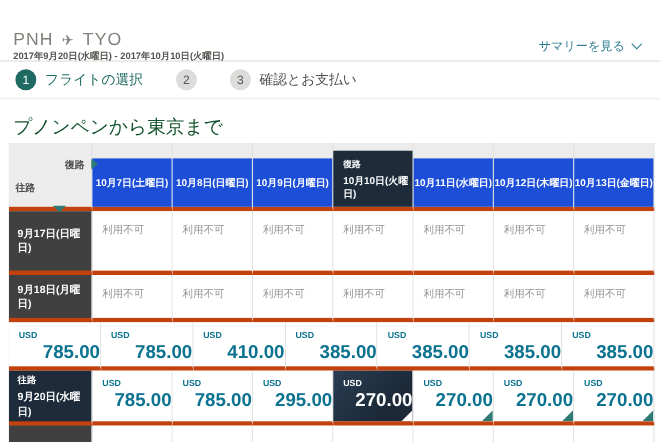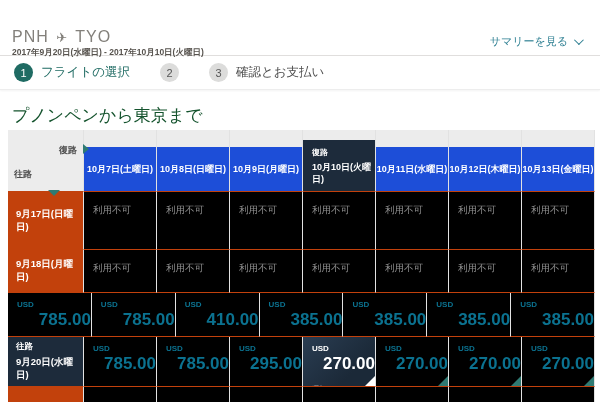--- a/index.html
+++ b/index.html
@@ -29,21 +29,21 @@
   .step.active .num { background:#1f6b63; color:#fff; }
 
   
   .page-title { font-size:17px; font-weight:normal; color:#14532d;
     padding:14px 12px 10px 12px; }
 
   
   .matrix-wrap { position:absolute; left:8px; right:5px; top:130px; bottom:0;
     background:#ececec; overflow:hidden; }
   .trow { display:flex; }
-  .trow > div { border-right:1px solid #e2e2e2; border-bottom:1px solid #c2410c;
+  .trow > div { border-right:1px solid #e2e2e2; border-bottom:4px solid #c2410c;
     position:relative; }
   .corner, .rhead { width:76px; flex:none; }
   .hcell, .cell { flex:1 1 0; min-width:0; }
 
   
   .corner { background:#ececec; border-bottom:none; }
   .axis-return { position:absolute; top:14px; right:6px; font-size:9px;
     font-weight:bold; color:#4c4c4c; }
   .arrow-right { position:absolute; top:14px; right:-6px; width:0; height:0;
     border-top:5px solid transparent; border-bottom:5px solid transparent;
@@ -56,28 +56,28 @@
   .hcell { border-bottom:none; }
   .hd { position:absolute; left:0; right:0; bottom:0; height:44px;
     background:#1d4ed8; color:#fff; font-size:9px; font-weight:bold;
     display:flex; flex-direction:column; align-items:center; justify-content:center;
     text-align:center; line-height:12px; }
   .hd.hl { height:51px; background:#1d2b3b; align-items:flex-start;
     padding-left:9px; text-align:left; }
   .hd .pfx { font-size:8px; font-weight:bold; margin-bottom:2px; }
 
   
-  .rhead { background:#c2410c; color:#fff; display:flex; flex-direction:column;
+  .rhead { background:#404040; color:#fff; display:flex; flex-direction:column;
     justify-content:center; padding-left:8px; font-size:9.5px; font-weight:bold;
     border-right:1px solid #e2e2e2; border-bottom:1px solid #e9e9e9; }
   .rhead.hl { background:#1d2b3b; }
   .rhead .pfx { font-size:8.5px; font-weight:bold; margin-bottom:3px; }
 
   
-  .cell { background:#000000; padding:7px 0 0 9px; overflow:hidden; }
+  .cell { background:#ffffff; padding:7px 0 0 9px; overflow:hidden; }
   .cell.empty { padding:0; }
   .na { font-size:9.5px; color:#939393; }
   .usd { font-size:8px; font-weight:bold; color:#0b7290; }
   .amt { font-size:17px; font-weight:bold; color:#0b7290; margin-top:1px;text-align:right; }
   .cell.sel { background:linear-gradient(135deg,#2a3d52 0%,#1b2938 70%); }
   .cell.sel .usd, .cell.sel .amt { color:#fff; }
   .sel-label { font-size:7.5px; font-weight:bold; color:#fff; margin-top:11px; }
   .tri { position:absolute; right:0; bottom:0; width:0; height:0;
     border-left:10px solid transparent; border-bottom:10px solid #2f7a73; }
   .tri.white { border-bottom-color:#fff; }

